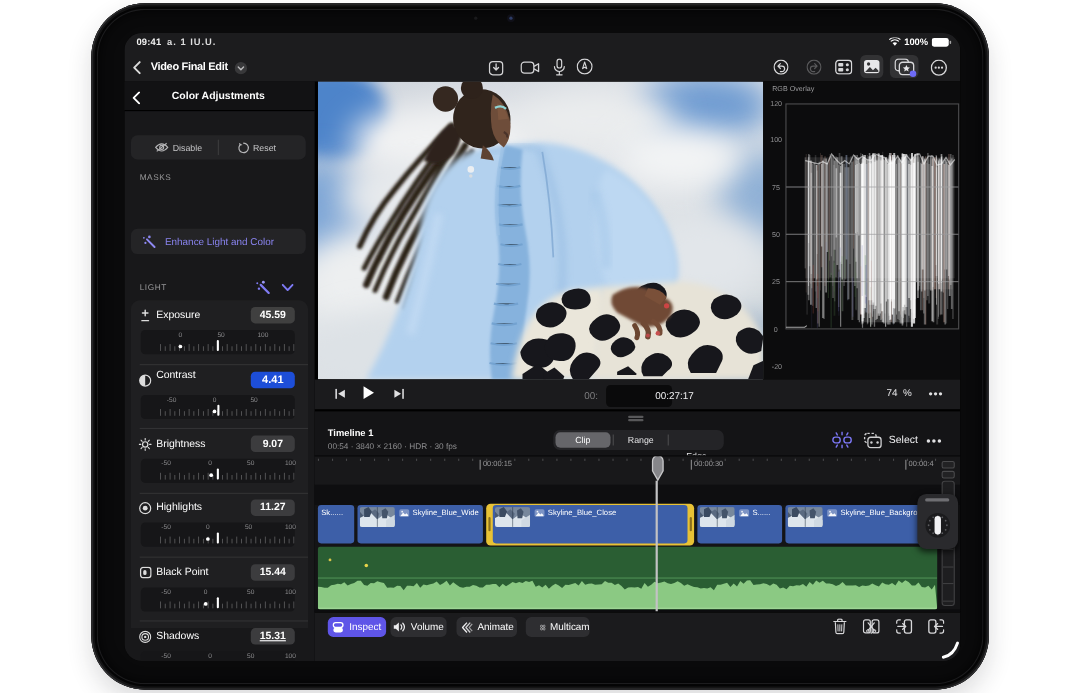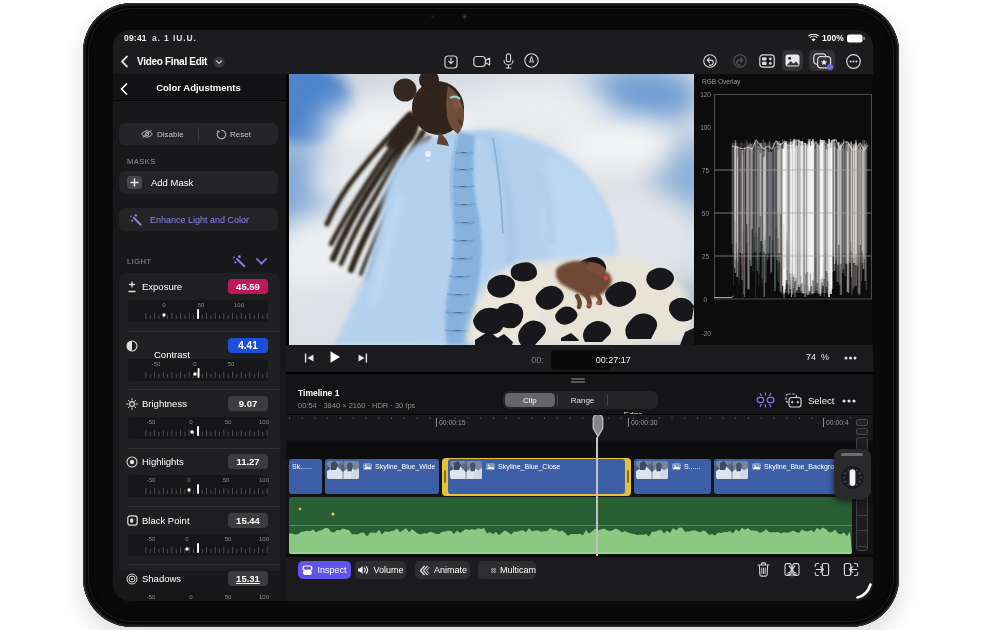--- a/index.html
+++ b/index.html
@@ -129,28 +129,20 @@
 <span style="font-size:8px;color:#c6c6c8;">Disable</span>
       </div>
 <div class="abs" style="left:103px;top:98px;width:50px;height:12px;display:flex;align-items:center;gap:3px;">
 <svg width="11" height="11" viewBox="0 0 11 11">
           <path d="M5.5 1.2 a4.3 4.3 0 1 1 -3.6 1.9" stroke="#b4b4b6" stroke-width="1.1" fill="none" stroke-linecap="round"></path>
           <path d="M1.2 0.8 L1.9 3.4 L4.5 2.9" fill="#b4b4b6"></path>
         </svg>
 <span style="font-size:8px;color:#c6c6c8;">Reset</span>
       </div>
 <div class="abs" style="left:14px;top:127px;font-size:7.5px;color:#98989a;letter-spacing:.5px;">MASKS</div>
-<div class="abs" style="left:6px;top:141px;width:159px;height:23px;background:#242426;border-radius:6px;display:flex;align-items:center;">
-<div style="width:15px;height:13px;background:#48484a;border-radius:3.5px;margin-left:8px;display:flex;align-items:center;justify-content:center;">
-<svg width="9" height="9" viewBox="0 0 9 9">
-            <path d="M4.5 1 V8 M1 4.5 H8" stroke="#ececee" stroke-width="1.4" stroke-linecap="round"></path>
-          </svg>
-        </div>
-<span style="font-size:9.5px;color:#fff;margin-left:9px;">Add Mask</span>
-      </div>
 <div class="abs" style="left:6px;top:178px;width:159px;height:23px;background:#242426;border-radius:6px;display:flex;align-items:center;">
 <svg width="13" height="13" viewBox="0 0 13 13" style="margin-left:10px;">
           <path d="M4.6 4.6 L11.5 11.5" stroke="#8d88f2" stroke-width="1.8" stroke-linecap="round"></path>
           <circle cx="3.2" cy="7.8" r="1" fill="#8d88f2"></circle>
           <circle cx="6.8" cy="2.4" r="1.2" fill="#8d88f2"></circle>
           <circle cx="1.8" cy="3.2" r="0.8" fill="#8d88f2"></circle>
         </svg>
 <span style="font-size:9px;color:#8a84f0;margin-left:8px;font-weight:500;">Enhance Light and Color</span>
       </div>
 <div class="abs" style="left:14px;top:227px;font-size:7.5px;color:#98989a;letter-spacing:.5px;">LIGHT</div>
@@ -167,21 +159,21 @@
           <path d="M1 1 L5.5 5.7 L10 1" stroke="#7d79f4" stroke-width="1.8" fill="none" stroke-linecap="round" stroke-linejoin="round"></path>
         </svg>
       </div>
 <div class="abs" style="left:6px;top:243px;width:161px;height:298px;background:#1f1f21;border-radius:8px 8px 0 0;"></div>
 <div class="abs ic" style="left:13px;top:251px;width:12px;height:12px;">
         <svg width="10" height="12" viewBox="0 0 10 12">
           <path d="M5 1 V6 M2.5 3.5 H7.5 M2 10.5 H8" stroke="#ddd" stroke-width="1.3" stroke-linecap="round"></path>
         </svg>
       </div>
       <div class="abs" style="left:29px;top:251px;font-size:9.5px;color:#fff;">Exposure</div>
-      <div class="abs" style="left:115px;top:249px;width:40px;height:15px;background:#be185d;border-radius:4px;display:flex;align-items:center;justify-content:center;font-size:9.5px;font-weight:bold;color:#fff;">45.59</div>
+      <div class="abs" style="left:115px;top:249px;width:40px;height:15px;background:#404040;border-radius:4px;display:flex;align-items:center;justify-content:center;font-size:9.5px;font-weight:bold;color:#fff;">45.59</div>
       <div class="abs" style="left:15px;top:270px;width:140px;height:22px;background:#161618;border-radius:4px;overflow:hidden;"></div>
       <div class="abs" style="left:43px;top:272px;width:16px;text-align:center;font-size:6px;color:#8a8a8c;">0</div>
       <div class="abs" style="left:80px;top:272px;width:16px;text-align:center;font-size:6px;color:#8a8a8c;">50</div>
       <div class="abs" style="left:118px;top:272px;width:16px;text-align:center;font-size:6px;color:#8a8a8c;">100</div>
       <svg class="abs" width="140" height="22" viewBox="0 0 140 22" style="left:15px;top:270px;">
         <rect x="17.5" y="12.8" width="0.85" height="6.2" fill="#666668" opacity="0.8"></rect>
         <rect x="21.8" y="14.8" width="0.85" height="4.2" fill="#666668" opacity="0.8"></rect>
         <rect x="26.2" y="12.8" width="0.85" height="6.2" fill="#666668" opacity="0.8"></rect>
         <rect x="30.5" y="14.8" width="0.85" height="4.2" fill="#666668" opacity="0.8"></rect>
         <rect x="34.8" y="12.8" width="0.85" height="6.2" fill="#666668" opacity="0.8"></rect>
@@ -215,21 +207,21 @@
         <circle cx="36" cy="15" r="1.7" fill="#fff"></circle>
         <rect x="69.1" y="9" width="1.9" height="10" rx="0.9" fill="#fff"></rect>
       </svg>
 <div class="abs" style="left:14px;top:301px;width:153px;height:1px;background:#323234;"></div>
 <div class="abs ic" style="left:13px;top:309.5px;width:12px;height:12px;">
         <svg width="12" height="12" viewBox="0 0 12 12">
           <circle cx="6" cy="6" r="5" stroke="#ddd" stroke-width="1.1" fill="none"></circle>
           <path d="M6 1 A5 5 0 0 0 6 11 Z" fill="#ddd"></path>
         </svg>
       </div>
-      <div class="abs" style="left:29px;top:319px;font-size:9.5px;color:#fff;margin-left:12px;">Contrast</div>
+      <div class="abs" style="left:29px;top:306px;font-size:9.5px;color:#fff;">Contrast</div>
       <div class="abs" style="left:115px;top:307.5px;width:40px;height:15px;background:#1d4ed8;border-radius:4px;display:flex;align-items:center;justify-content:center;font-size:10px;font-weight:bold;color:#fff;">4.41</div>
       <div class="abs" style="left:15px;top:328.5px;width:140px;height:22px;background:#161618;border-radius:4px;overflow:hidden;"></div>
       <div class="abs" style="left:35px;top:330.5px;width:16px;text-align:center;font-size:6px;color:#8a8a8c;">-50</div>
       <div class="abs" style="left:74px;top:330.5px;width:16px;text-align:center;font-size:6px;color:#8a8a8c;">0</div>
       <div class="abs" style="left:110px;top:330.5px;width:16px;text-align:center;font-size:6px;color:#8a8a8c;">50</div>
       <svg class="abs" width="140" height="22" viewBox="0 0 140 22" style="left:15px;top:328.5px;">
         <rect x="17.5" y="12.8" width="0.85" height="6.2" fill="#666668" opacity="0.8"></rect>
         <rect x="21.8" y="14.8" width="0.85" height="4.2" fill="#666668" opacity="0.8"></rect>
         <rect x="26.2" y="12.8" width="0.85" height="6.2" fill="#666668" opacity="0.8"></rect>
         <rect x="30.5" y="14.8" width="0.85" height="4.2" fill="#666668" opacity="0.8"></rect>

